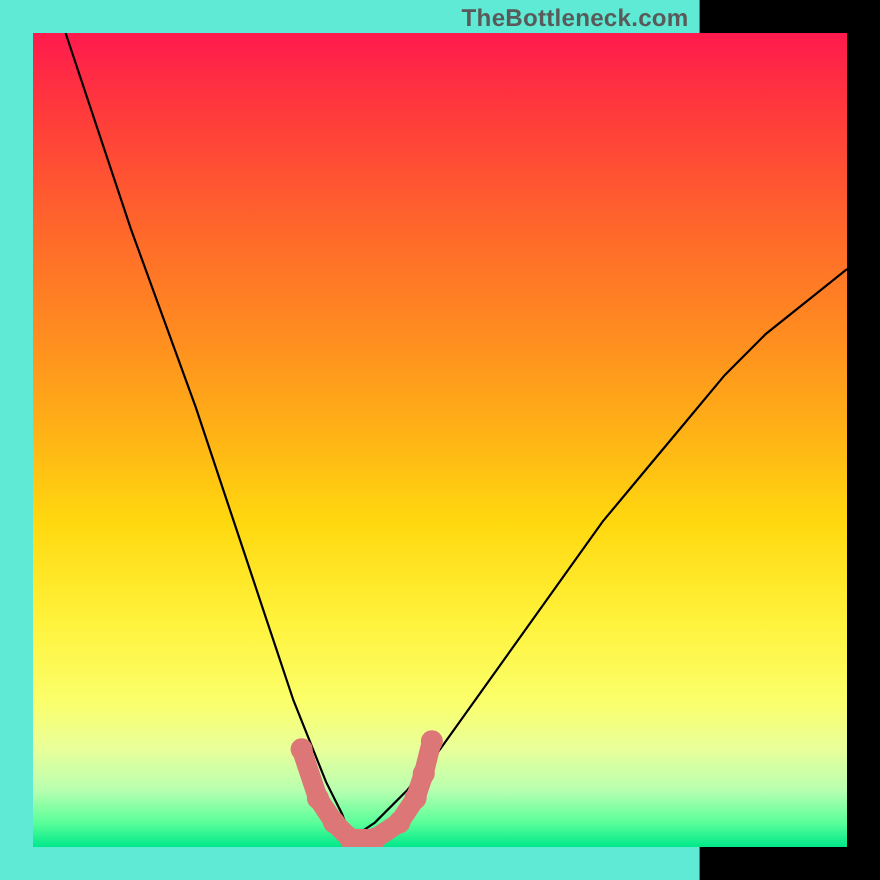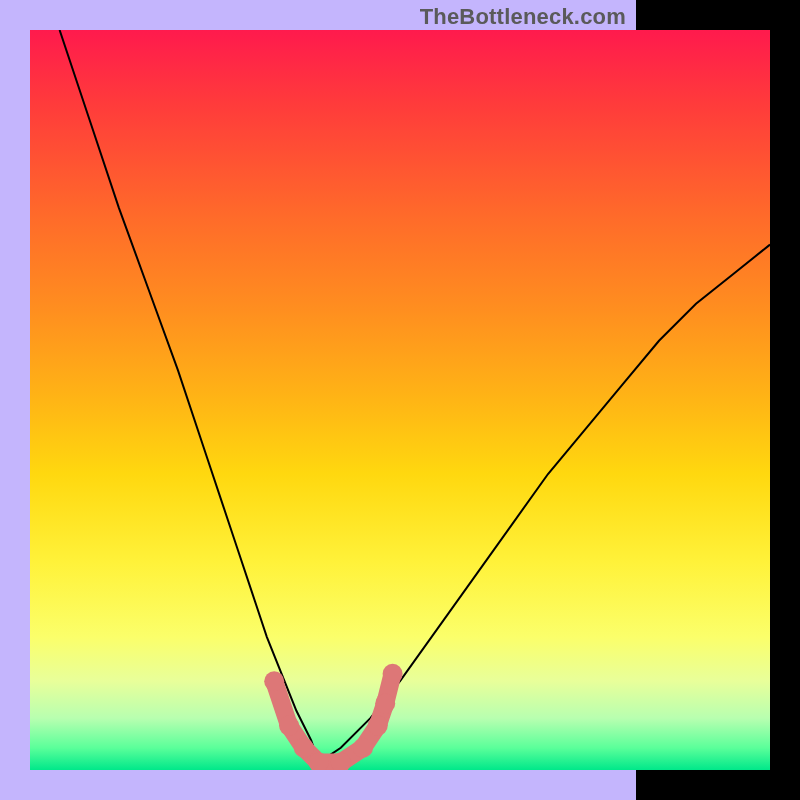--- a/index.html
+++ b/index.html
@@ -1,21 +1,21 @@
 <!DOCTYPE html>
 <html><head>
 <meta charset="utf-8">
 <style>
   * { margin: 0; padding: 0; box-sizing: border-box; }
   html, body { width: 800px; height: 800px; overflow: hidden; background: #000; }
   .frame {
     position: relative;
     width: 636px;
     height: 800px;
-    background: #c4b5fd;
+    background: #5eead4;
   }
   .plot-area {
     position: absolute;
     left: 30px;
     top: 30px;
     width: 740px;
     height: 740px;
     background: linear-gradient(to bottom,
       #ff1a4d 0%,
       #ff3b3b 10%,

